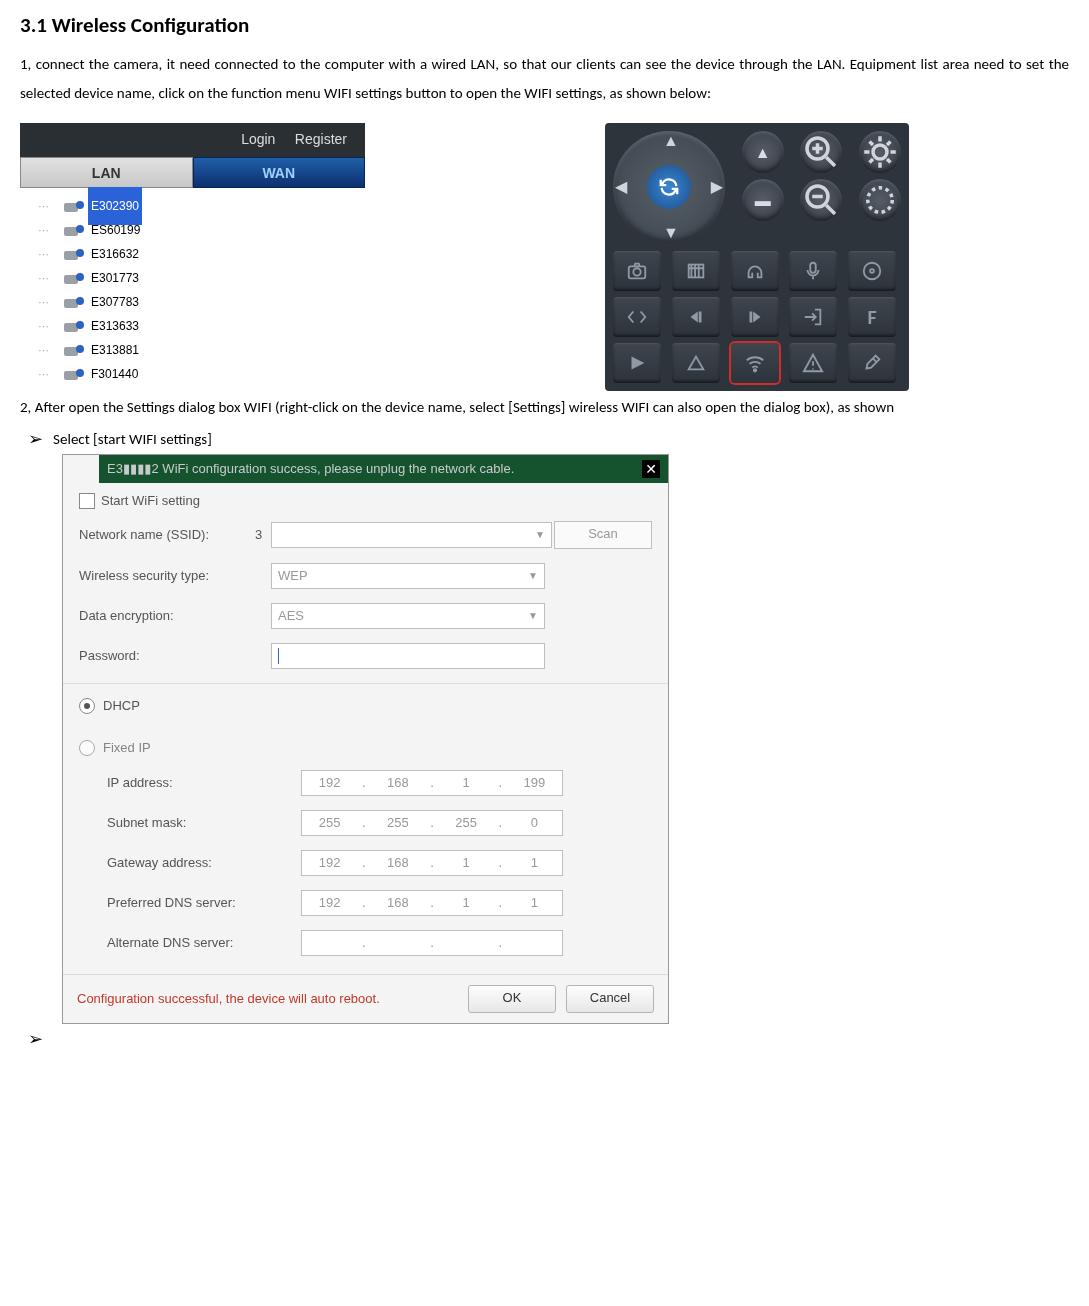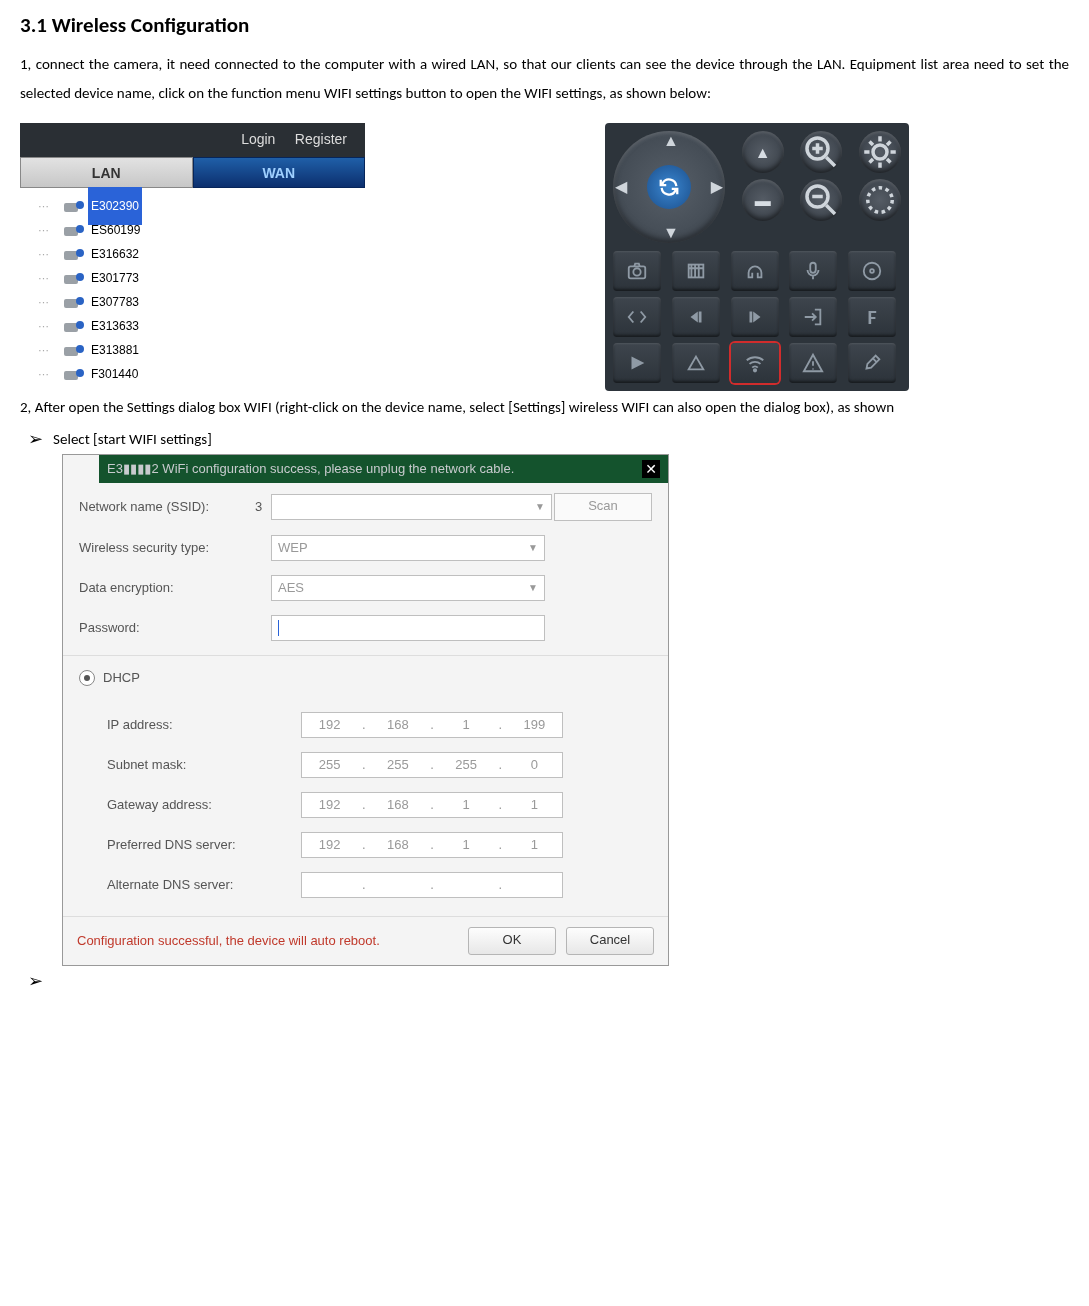--- a/index.html
+++ b/index.html
@@ -488,20 +488,24 @@
   <span class="chev">➢</span>
   <span>Select [start WIFI settings]</span>
 </div>
 
 <div class="fig3">
   <div class="fig3-title">
     <span>E3▮▮▮▮2  WiFi configuration success, please unplug the network cable.</span>
     <span class="fig3-close">✕</span>
   </div>
   <div class="fig3-body">
+    <div class="chk-row">
+      <span class="chk-box"></span>
+      <span>Start WiFi setting</span>
+    </div>
     <div class="form-row">
       <span class="form-lbl">Network name (SSID):</span>
       <span class="form-num">3</span>
       <div class="combo">
           <span></span>
           <span class="combo-arrow">▼</span>
         </div>
       <div class="scan-btn">Scan</div>
     </div>
     <div class="form-row">
@@ -529,20 +533,24 @@
           <span class="cursor"></span>
         </div>
       <div style="width:96px;"></div>
     </div>
     <div class="sep"></div>
     <div class="radio-row">
       <span class="radio checked"></span>
       <span>DHCP</span>
     </div>
     <div style="height:12px;"></div>
+    <div class="radio-row" style="opacity:.7;">
+      <span class="radio"></span>
+      <span>Fixed IP</span>
+    </div>
     <div class="ip-block">
       <div class="ip-row">
         <span class="ip-lbl">IP address:</span>
         <div class="ip-field">
           <span class="ip-oct">192</span>
             <span class="ip-dot">.</span>
           <span class="ip-oct">168</span>
             <span class="ip-dot">.</span>
           <span class="ip-oct">1</span>
             <span class="ip-dot">.</span>

